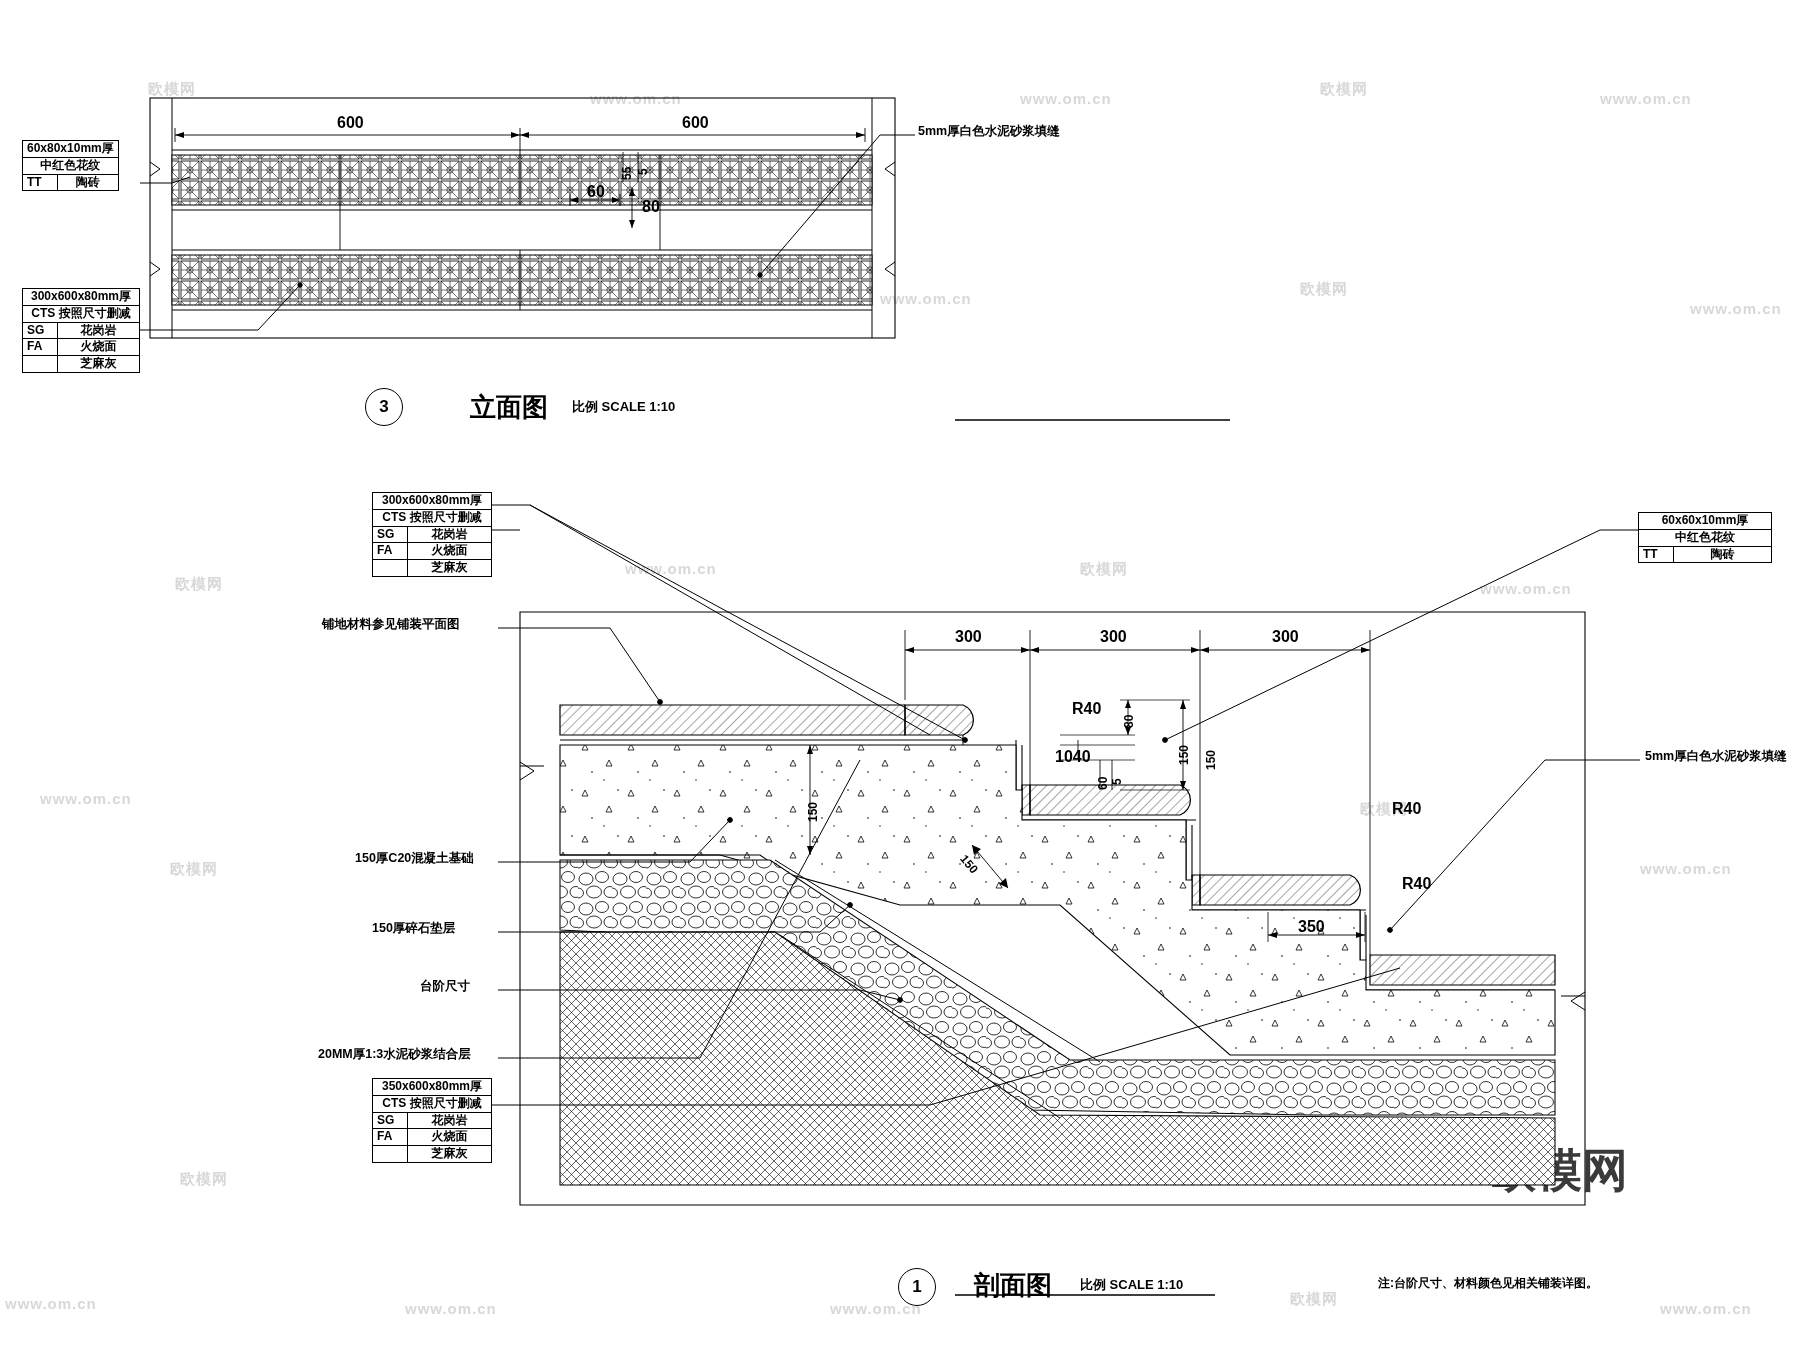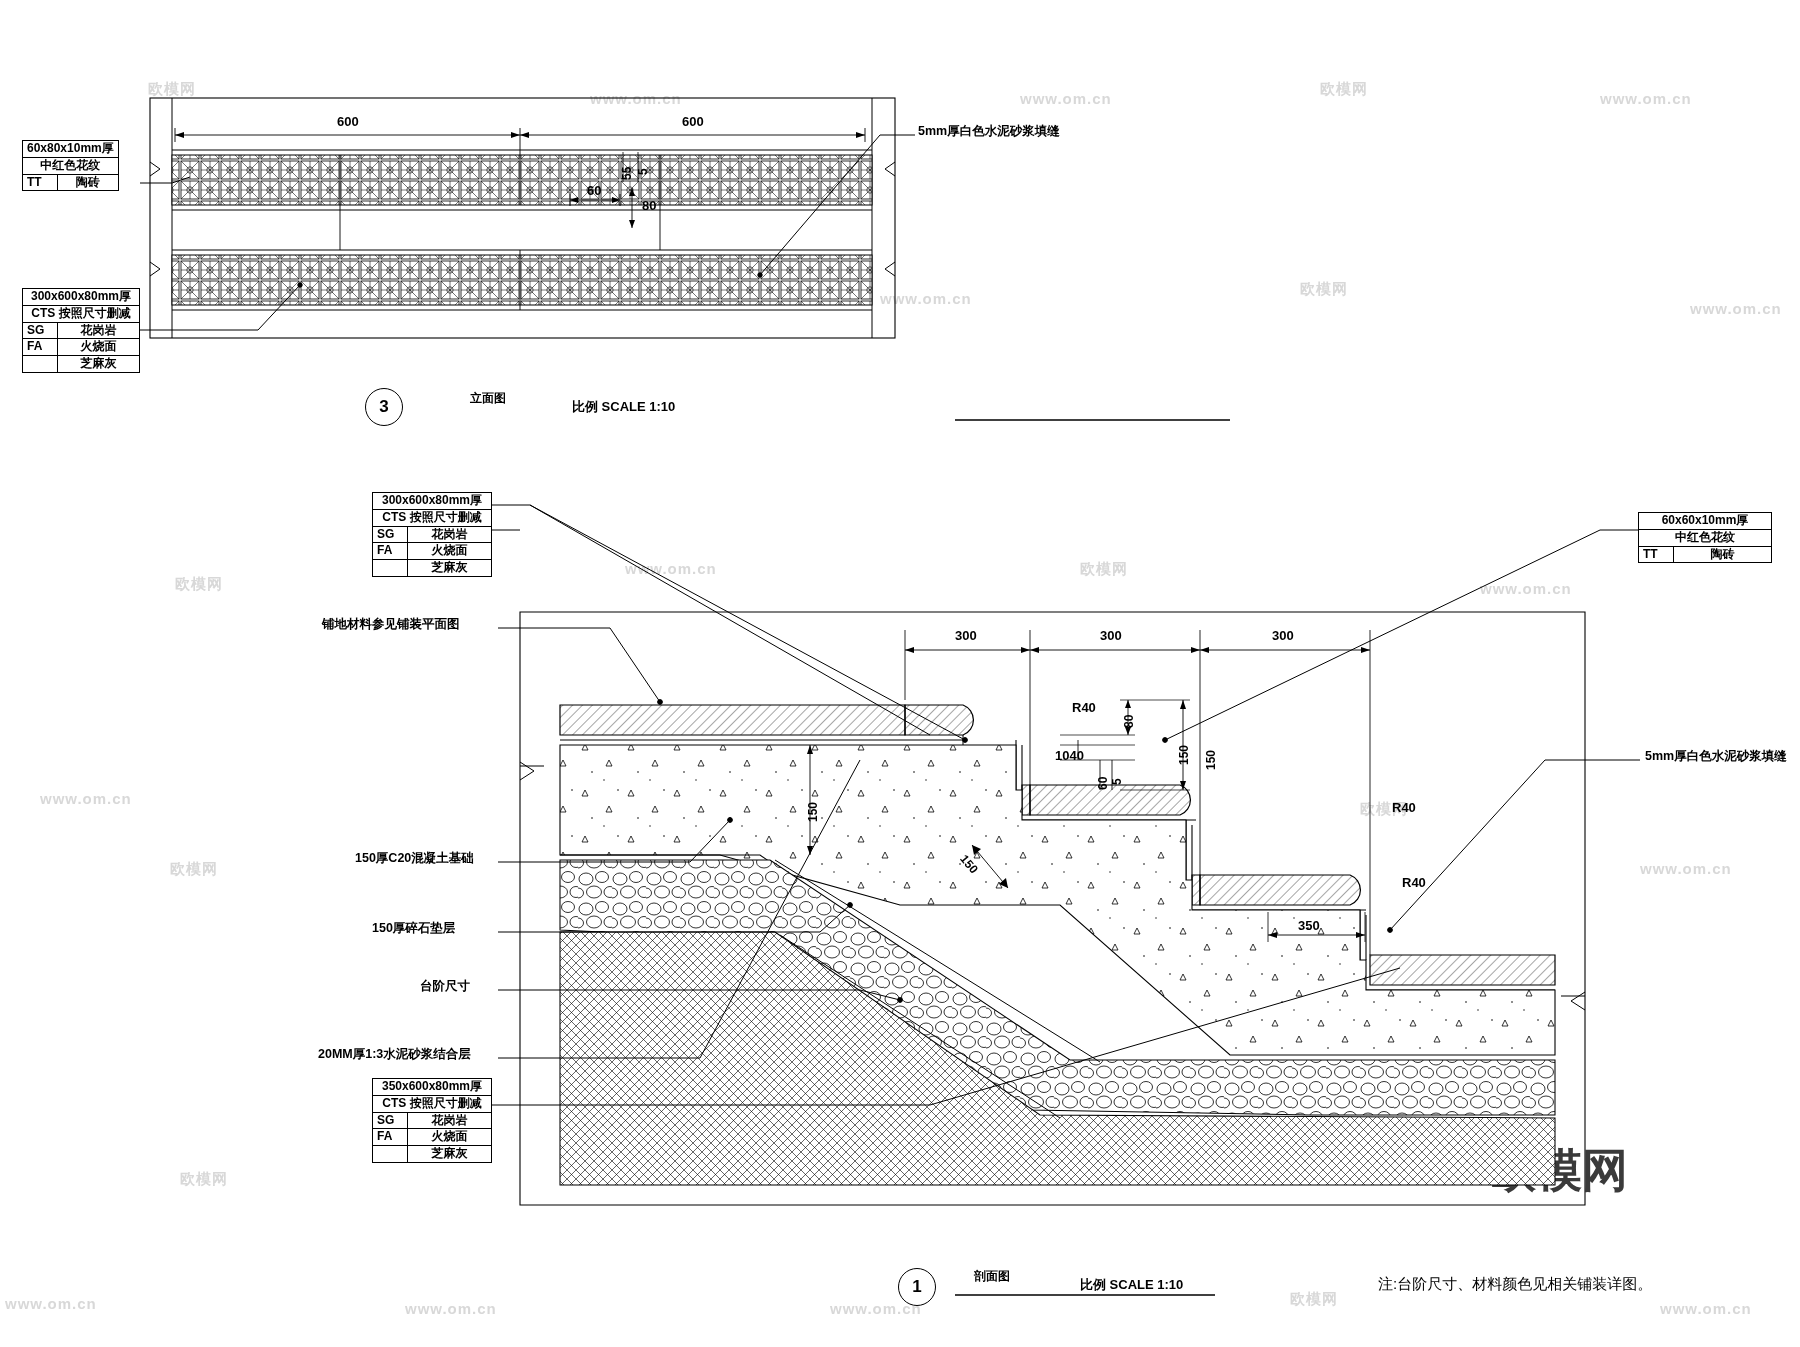--- a/index.html
+++ b/index.html
@@ -1,28 +1,28 @@
 <!DOCTYPE html>
 <html><head>
 <meta charset="utf-8">
 <style>
   html,body{margin:0;padding:0;background:#ffffff;}
   body{width:1800px;height:1347px;position:relative;overflow:hidden;
        font-family:"Liberation Sans","DejaVu Sans",sans-serif;color:#000;}
   .wrap{position:absolute;left:0;top:0;width:1800px;height:1347px;}
   svg{position:absolute;left:0;top:0;}
   .lbl{position:absolute;font-size:12.5px;font-weight:bold;white-space:nowrap;line-height:1.1;}
-  .dim{position:absolute;font-size:13px;white-space:nowrap;}
+  .dim{position:absolute;font-size:16px;white-space:nowrap;}
   .tbl{position:absolute;border:1px solid #000;border-collapse:collapse;font-size:12px;font-weight:bold;background:#fff;}
   .tbl td{border:1px solid #000;padding:1px 4px;white-space:nowrap;line-height:1.15;}
   .tbl td.c{text-align:center;}
   .tbl td.w{width:26px;text-align:left;}
-  .title{position:absolute;font-size:12px;font-weight:bold;white-space:nowrap;}
+  .title{position:absolute;font-size:26px;font-weight:bold;white-space:nowrap;}
   .scale{position:absolute;font-size:13px;font-weight:bold;white-space:nowrap;}
-  .note{position:absolute;font-size:15px;font-weight:normal;white-space:nowrap;}
+  .note{position:absolute;font-size:12px;font-weight:bold;white-space:nowrap;}
   .wm{position:absolute;color:#d8d8d8;font-size:15px;font-weight:bold;white-space:nowrap;
       pointer-events:none;letter-spacing:1px;}
   .wmbig{position:absolute;color:#3a3a3a;font-size:46px;font-weight:bold;white-space:nowrap;}
   .circ{position:absolute;border:1.6px solid #000;border-radius:50%;width:36px;height:36px;
         display:flex;align-items:center;justify-content:center;font-size:17px;font-weight:bold;background:#fff;}
   .vert{position:absolute;font-size:12px;transform:rotate(-90deg);transform-origin:left top;white-space:nowrap;}
   .rot{position:absolute;font-size:12px;white-space:nowrap;}
 </style>
 </head>
 <body>

